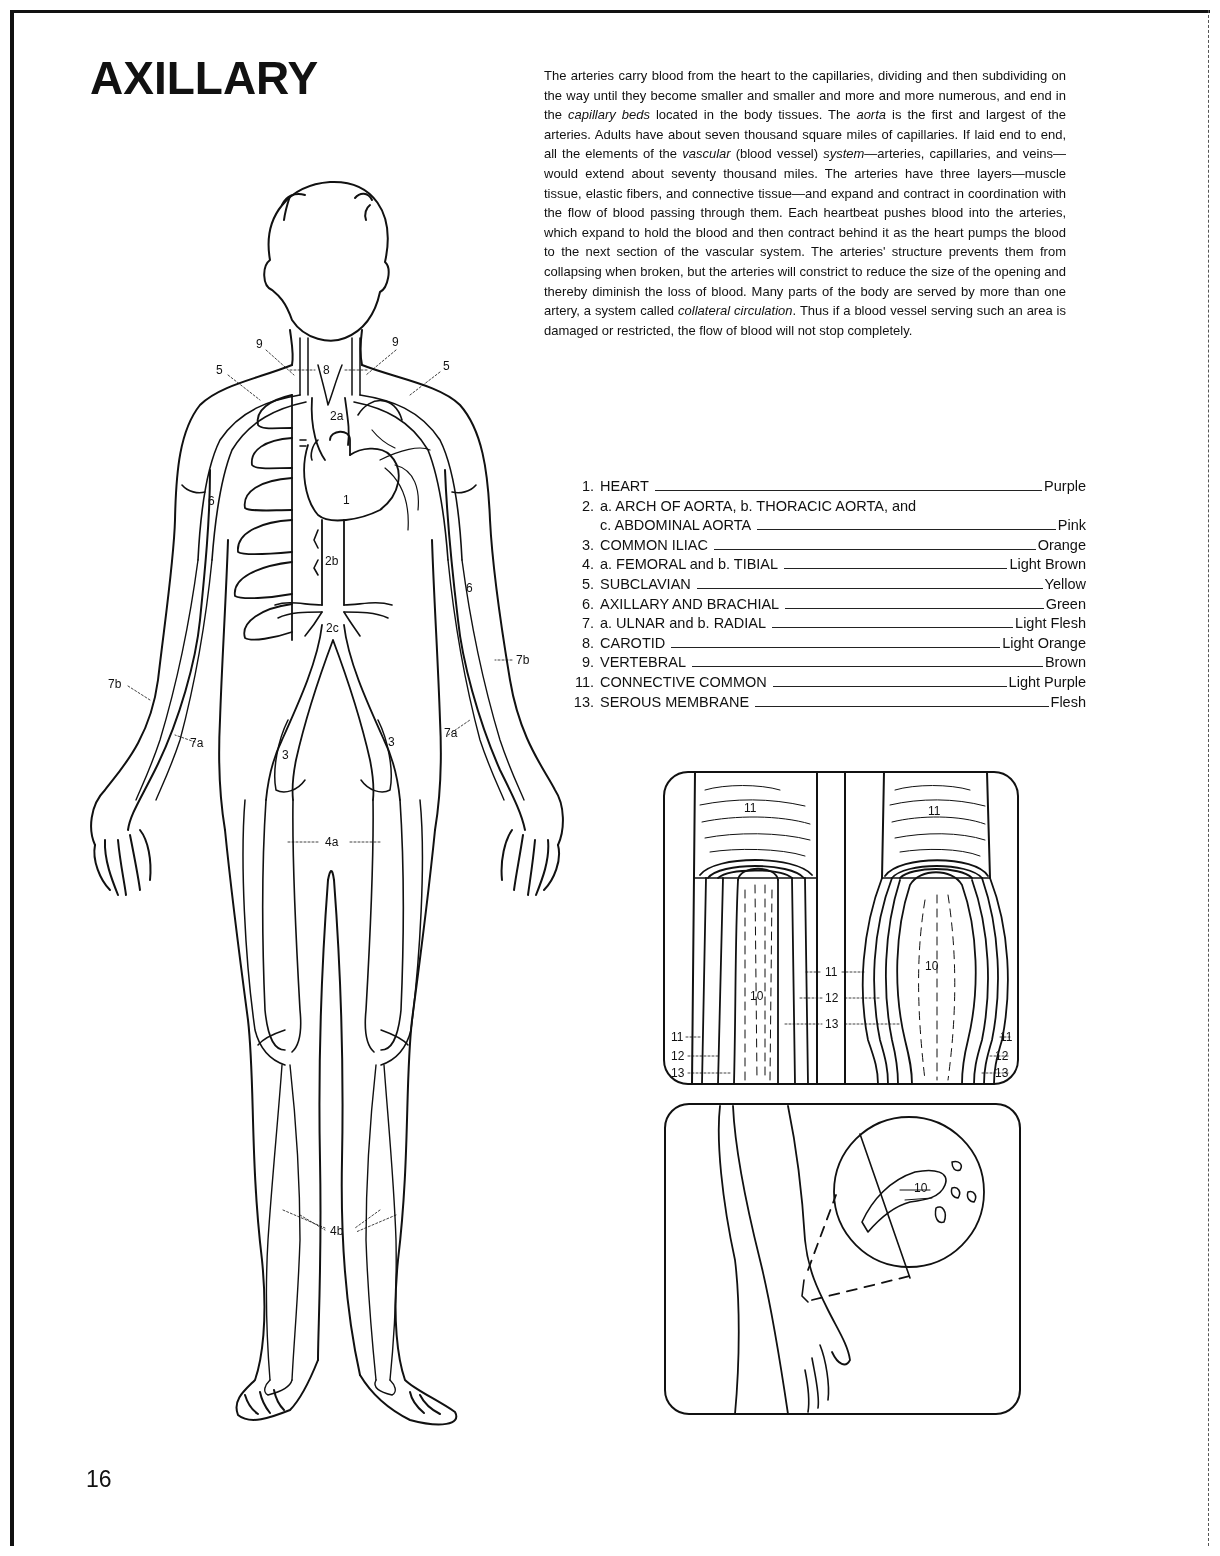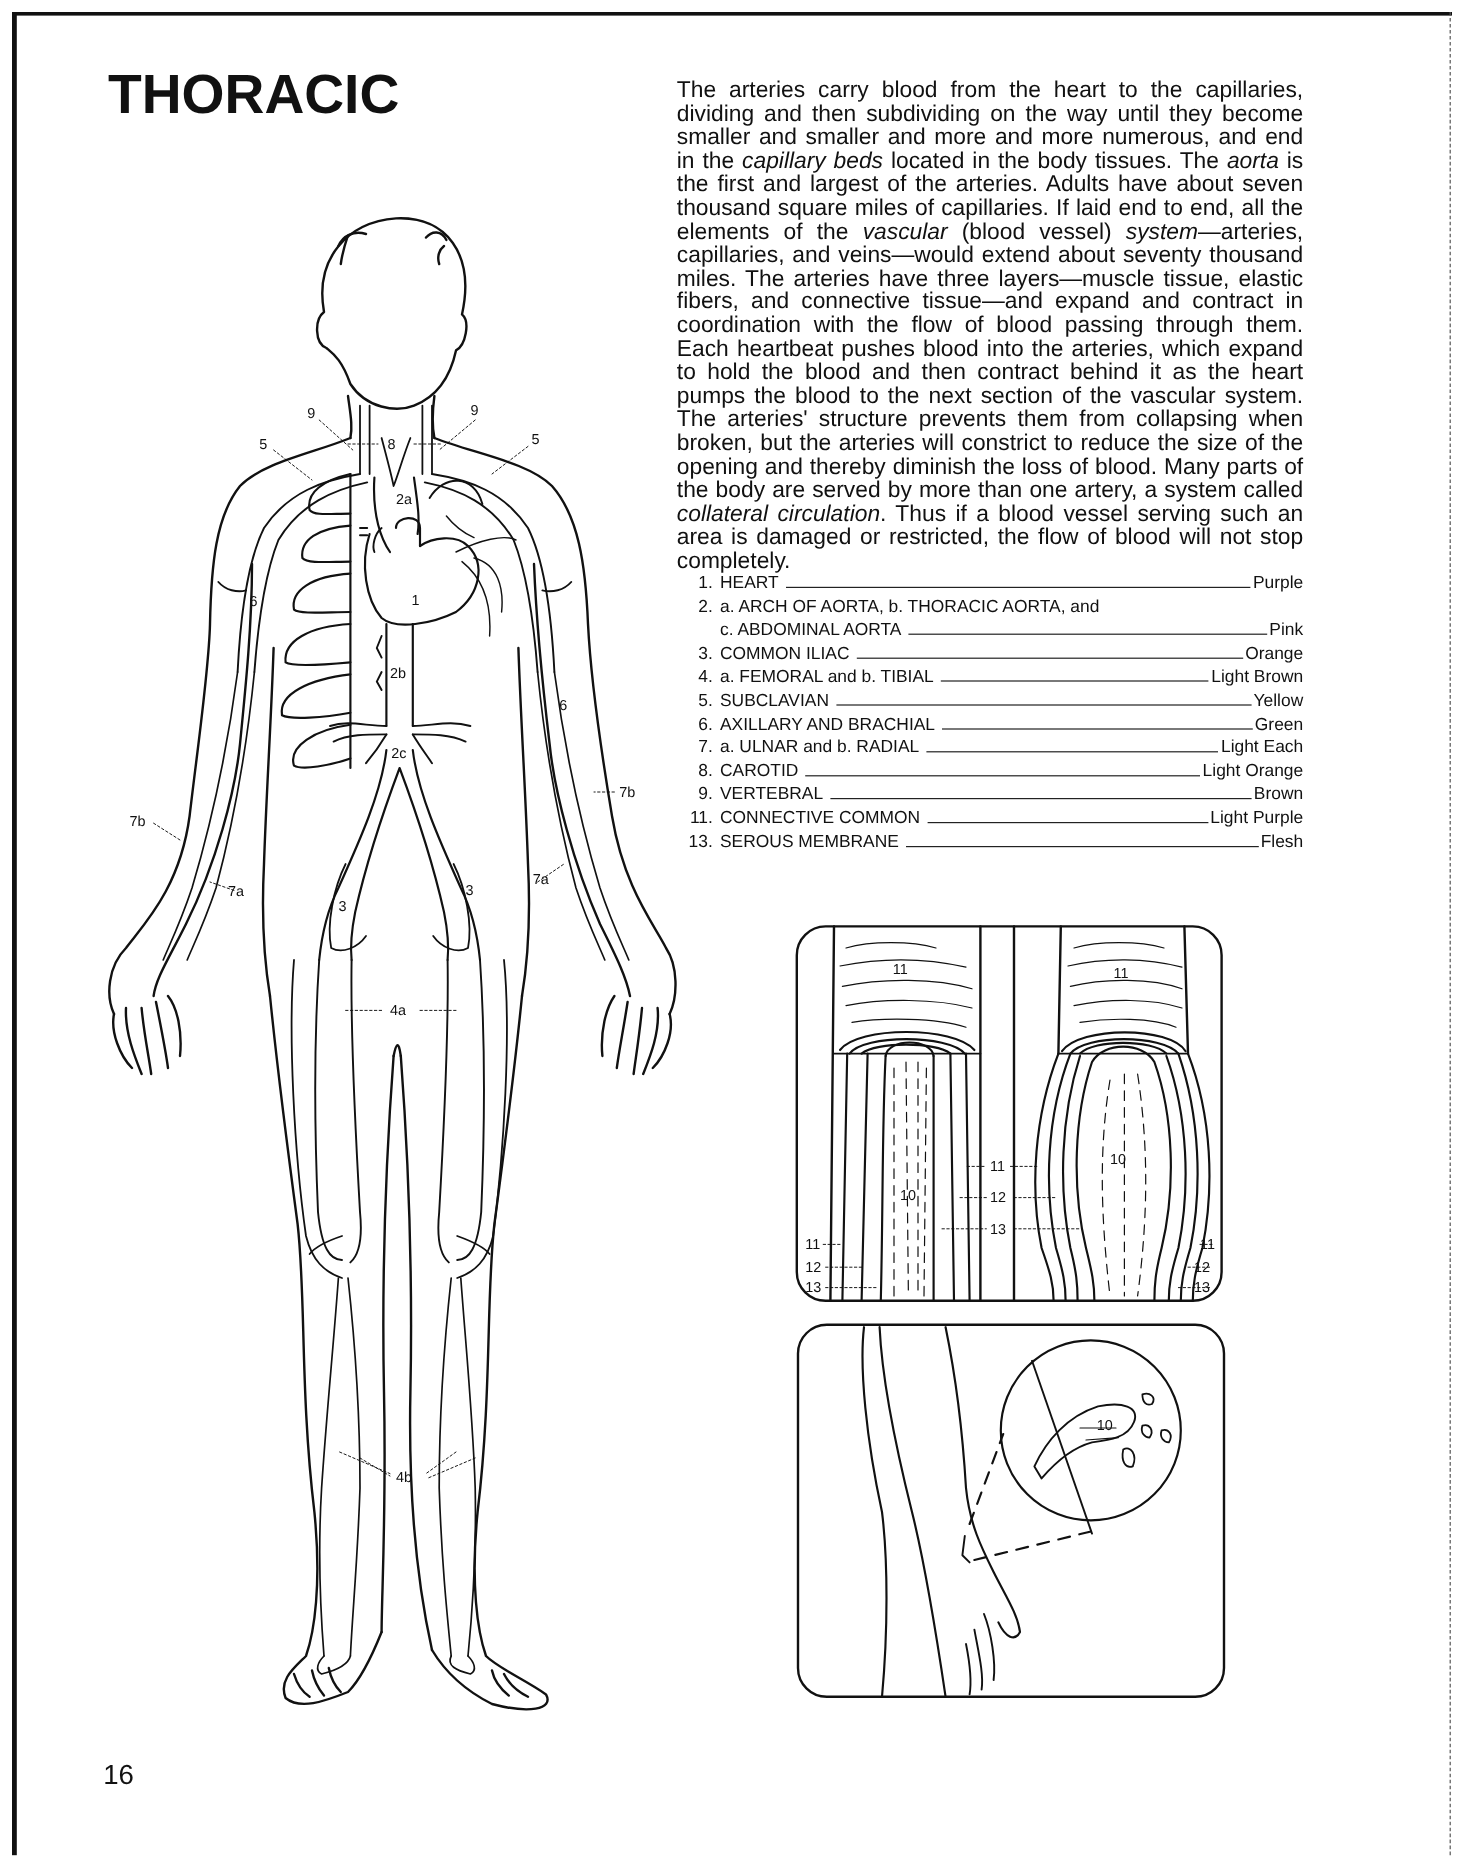--- a/index.html
+++ b/index.html
@@ -1,40 +1,40 @@
 <!DOCTYPE html>
 <html><head>
   <meta charset="utf-8">
   <style>
     html, body { margin: 0; padding: 0; background: #ffffff; }
     body { width: 1220px; height: 1556px; position: relative; overflow: hidden; font-family: "Liberation Sans", sans-serif; color: #111; }
     .page-border-top { position: absolute; left: 12px; top: 10px; width: 1198px; height: 3px; background: #111; }
     .page-border-left { position: absolute; left: 10px; top: 10px; width: 4px; height: 1536px; background: #111; }
     .page-border-right { position: absolute; left: 1208px; top: 10px; width: 1px; height: 1536px; border-left: 1px dashed #555; }
     .title { position: absolute; left: 90px; top: 55px; font-size: 46px; font-weight: bold; letter-spacing: 0px; margin: 0; line-height: 1; }
-    .intro { position: absolute; left: 564px; top: 66px; width: 522px; font-size: 19px; line-height: 19.6px; text-align: justify; margin: 0; }
+    .intro { position: absolute; left: 544px; top: 66px; width: 522px; font-size: 13px; line-height: 19.6px; text-align: justify; margin: 0; }
     .intro i { font-style: italic; }
     .legend { position: absolute; left: 564px; top: 477px; width: 522px; font-size: 14.5px; line-height: 19.6px; list-style: none; margin: 0; padding: 0; }
     .legend-item { display: flex; align-items: baseline; white-space: nowrap; }
     .legend-num { width: 30px; text-align: right; padding-right: 6px; flex: none; }
     .legend-label { flex: none; text-align: center; }
     .legend-fill { flex: 1; border-bottom: 1px solid #222; margin: 0 2px 4px 6px; height: 1px; }
     .legend-color { flex: none; }
     .page-number { position: absolute; left: 86px; top: 1466px; font-size: 23px; margin: 0; }
     svg { position: absolute; left: 0; top: 0; }
     .fig-label { font-family: "Liberation Sans", sans-serif; font-size: 12px; fill: #111; }
   </style>
 </head>
 <body>
 
 <div class="page-border-top"></div>
 <div class="page-border-left"></div>
 <div class="page-border-right"></div>
 
-<h1 class="title">THORACIC</h1>
+<h1 class="title">AXILLARY</h1>
 
 <p class="intro" id="intro"><span>The arteries carry blood from the heart to the capillaries, dividing and then subdividing on the way until they become smaller and smaller and more and more numerous, and end in the </span><i>capillary beds</i><span> located in the body tissues. The </span><i>aorta</i><span> is the first and largest of the arteries. Adults have about seven thousand square miles of capillaries. If laid end to end, all the elements of the </span><i>vascular</i><span> (blood vessel) </span><i>system</i><span>—arteries, capillaries, and veins—would extend about seventy thousand miles. The arteries have three layers—muscle tissue, elastic fibers, and connective tissue—and expand and contract in coordination with the flow of blood passing through them. Each heartbeat pushes blood into the arteries, which expand to hold the blood and then contract behind it as the heart pumps the blood to the next section of the vascular system. The arteries' structure prevents them from collapsing when broken, but the arteries will constrict to reduce the size of the opening and thereby diminish the loss of blood. Many parts of the body are served by more than one artery, a system called </span><i>collateral circulation</i><span>. Thus if a blood vessel serving such an area is damaged or restricted, the flow of blood will not stop completely.</span></p>
 
 <ul class="legend" id="legend">
     <li class="legend-item">
       <span class="legend-num">1.</span>
       <span class="legend-label">HEART</span>
       <span class="legend-fill"></span>
       <span class="legend-color">Purple</span>
     </li>
@@ -69,21 +69,21 @@
     <li class="legend-item">
       <span class="legend-num">6.</span>
       <span class="legend-label">AXILLARY AND BRACHIAL</span>
       <span class="legend-fill"></span>
       <span class="legend-color">Green</span>
     </li>
     <li class="legend-item">
       <span class="legend-num">7.</span>
       <span class="legend-label">a. ULNAR and b. RADIAL</span>
       <span class="legend-fill"></span>
-      <span class="legend-color">Light Each</span>
+      <span class="legend-color">Light Flesh</span>
     </li>
     <li class="legend-item">
       <span class="legend-num">8.</span>
       <span class="legend-label">CAROTID</span>
       <span class="legend-fill"></span>
       <span class="legend-color">Light Orange</span>
     </li>
     <li class="legend-item">
       <span class="legend-num">9.</span>
       <span class="legend-label">VERTEBRAL</span>

